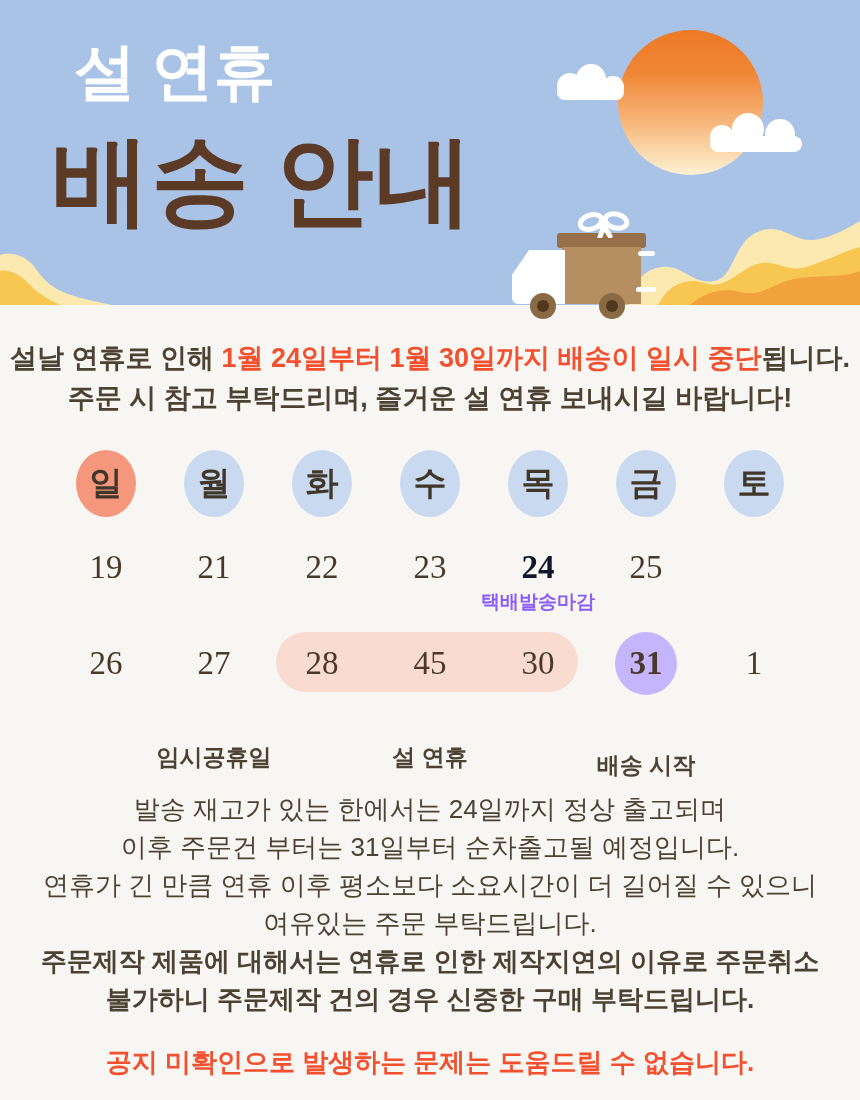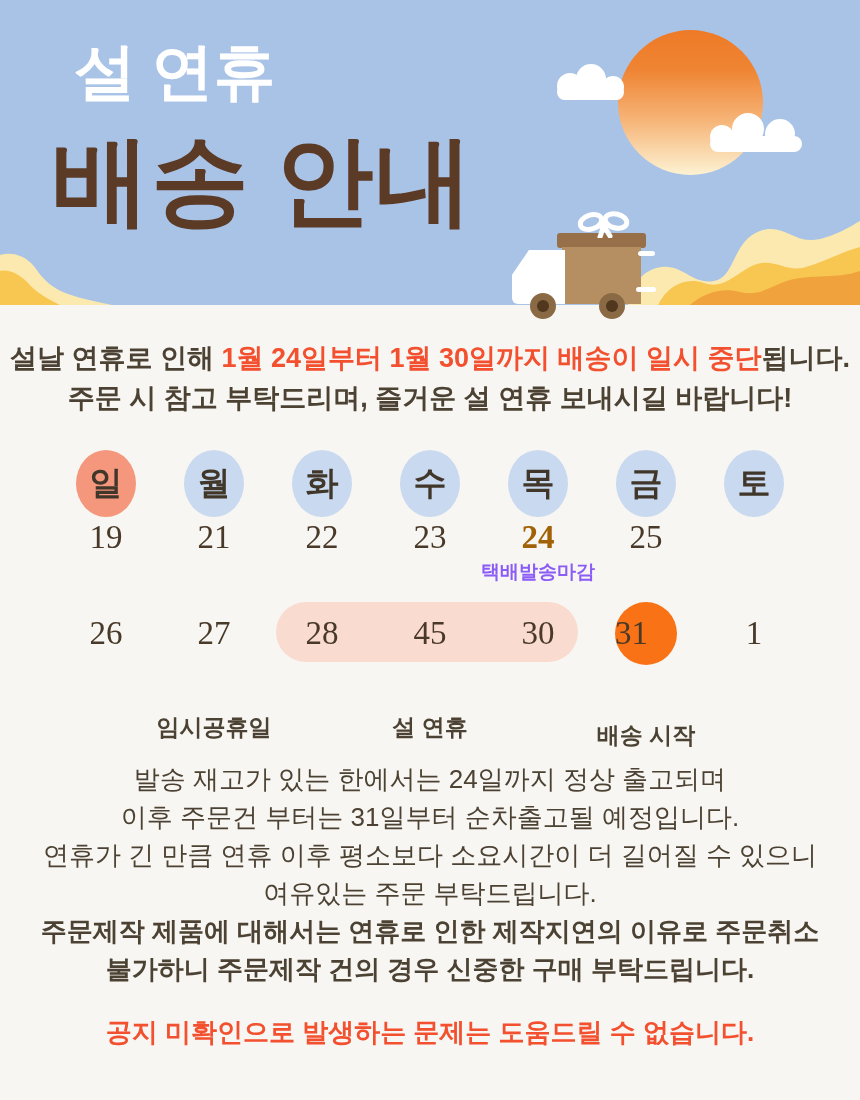--- a/index.html
+++ b/index.html
@@ -61,39 +61,39 @@
   .notice .hl{color:#f2502e;}
   
   .calendar{width:756px;margin:32px auto 0;}
   .weekrow{display:grid;grid-template-columns:repeat(7,108px);justify-items:center;align-items:center;}
   .chip{
     width:60px;height:67px;border-radius:50%;
     background:#c9daf0;display:flex;align-items:center;justify-content:center;
     font-size:33px;font-weight:600;color:#40372a;
   }
   .chip.sunday{background:#f4977c;}
-  .daterow{height:40px;}
+  .daterow{margin-top:30px;height:40px;}
   .cell{position:relative;display:flex;align-items:center;justify-content:center;height:100%;width:100%;}
   .date{
     font-family:"Liberation Serif", serif;
     font-size:33px;color:#483928;z-index:1;
   }
-  .date.red{color:#a16207;font-weight:700;}
+  .date.red{color:#0f172a;font-weight:700;}
   .note{
     position:absolute;top:42px;left:50%;transform:translateX(-50%);
     white-space:nowrap;font-size:19px;font-weight:600;color:#8b5cf6;
   }
   .daterow2{position:relative;margin-top:45px;height:60px;}
   .pill{
     position:absolute;left:224px;top:0;width:302px;height:60px;
     border-radius:30px;background:#fadbd0;z-index:0;
   }
   .chip31{
-    width:62px;height:63px;border-radius:50%;background:#f97316;
-    display:flex;align-items:center;justify-content:flex-start;
+    width:62px;height:63px;border-radius:50%;background:#c4b5fd;
+    display:flex;align-items:center;justify-content:center;font-weight:bold;
   }
   .labelrow{margin-top:42px;height:28px;}
   .cal-label{
     white-space:nowrap;font-size:23px;font-weight:700;color:#4c4233;
     justify-self:center;align-self:center;
   }
   .lbl-1{grid-column:2;} .lbl-2{grid-column:4;} .lbl-3{grid-column:6;margin-top:16px;}
   
   .bodytext{
     margin-top:28px;text-align:center;

